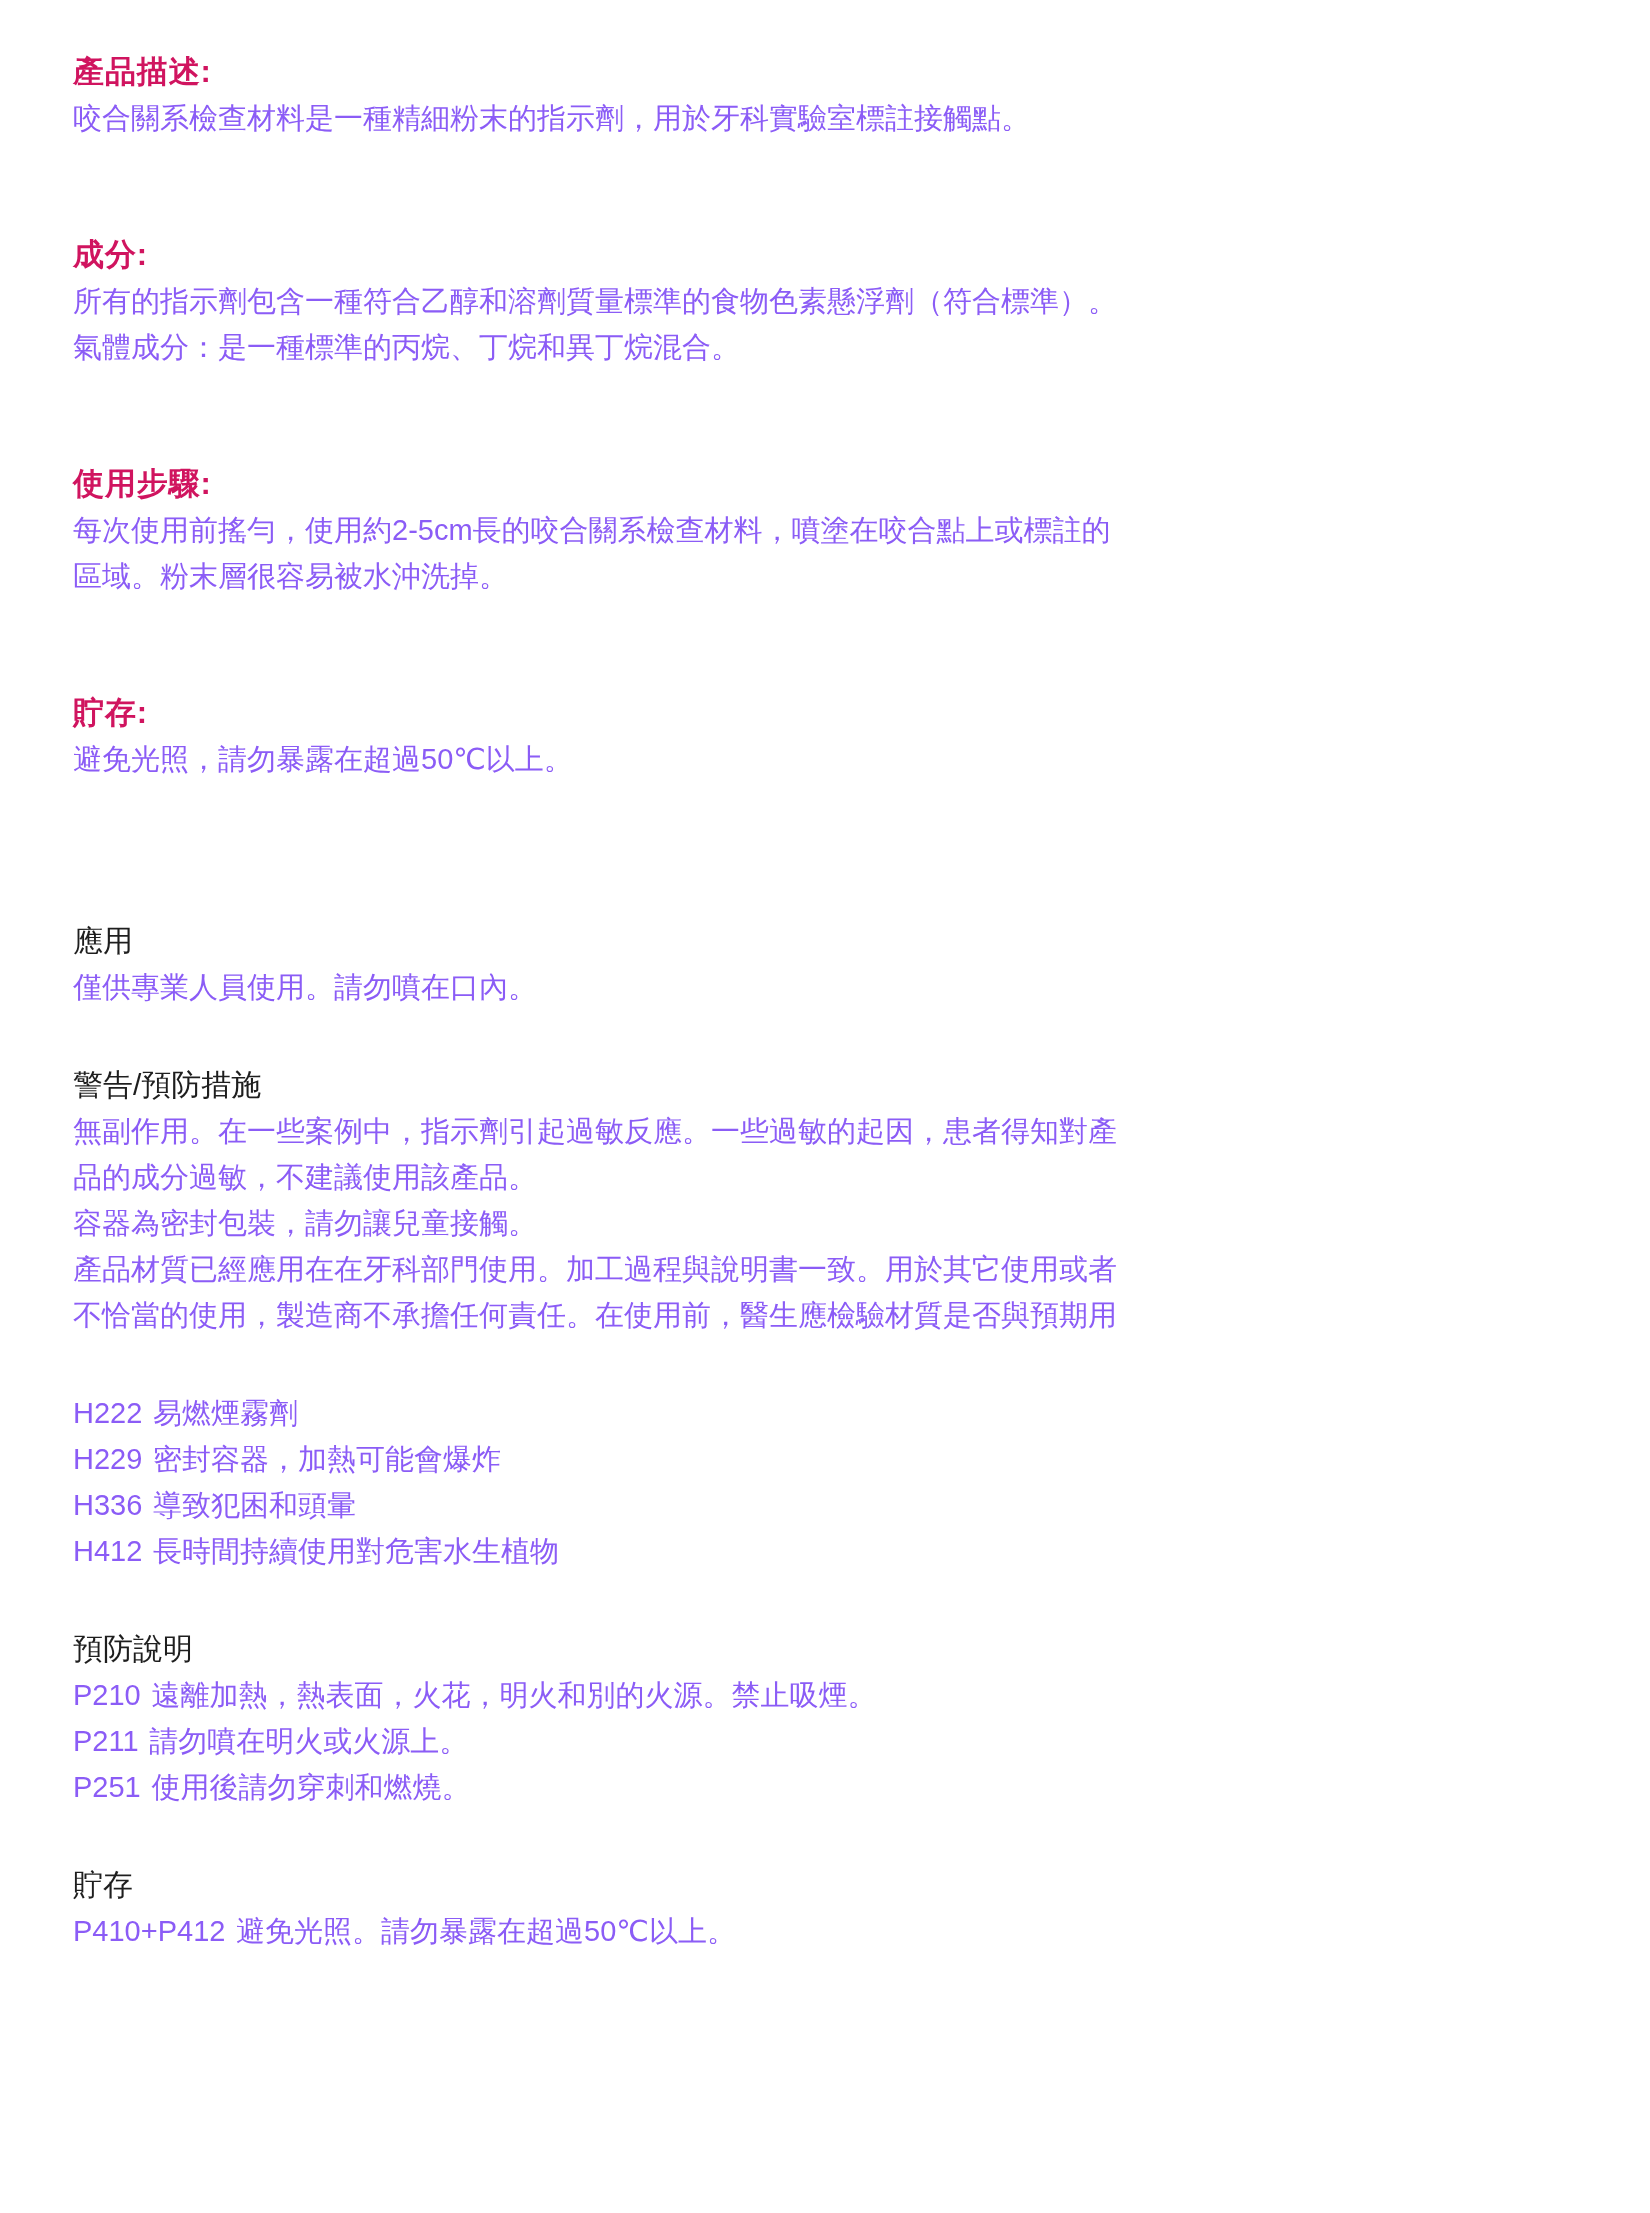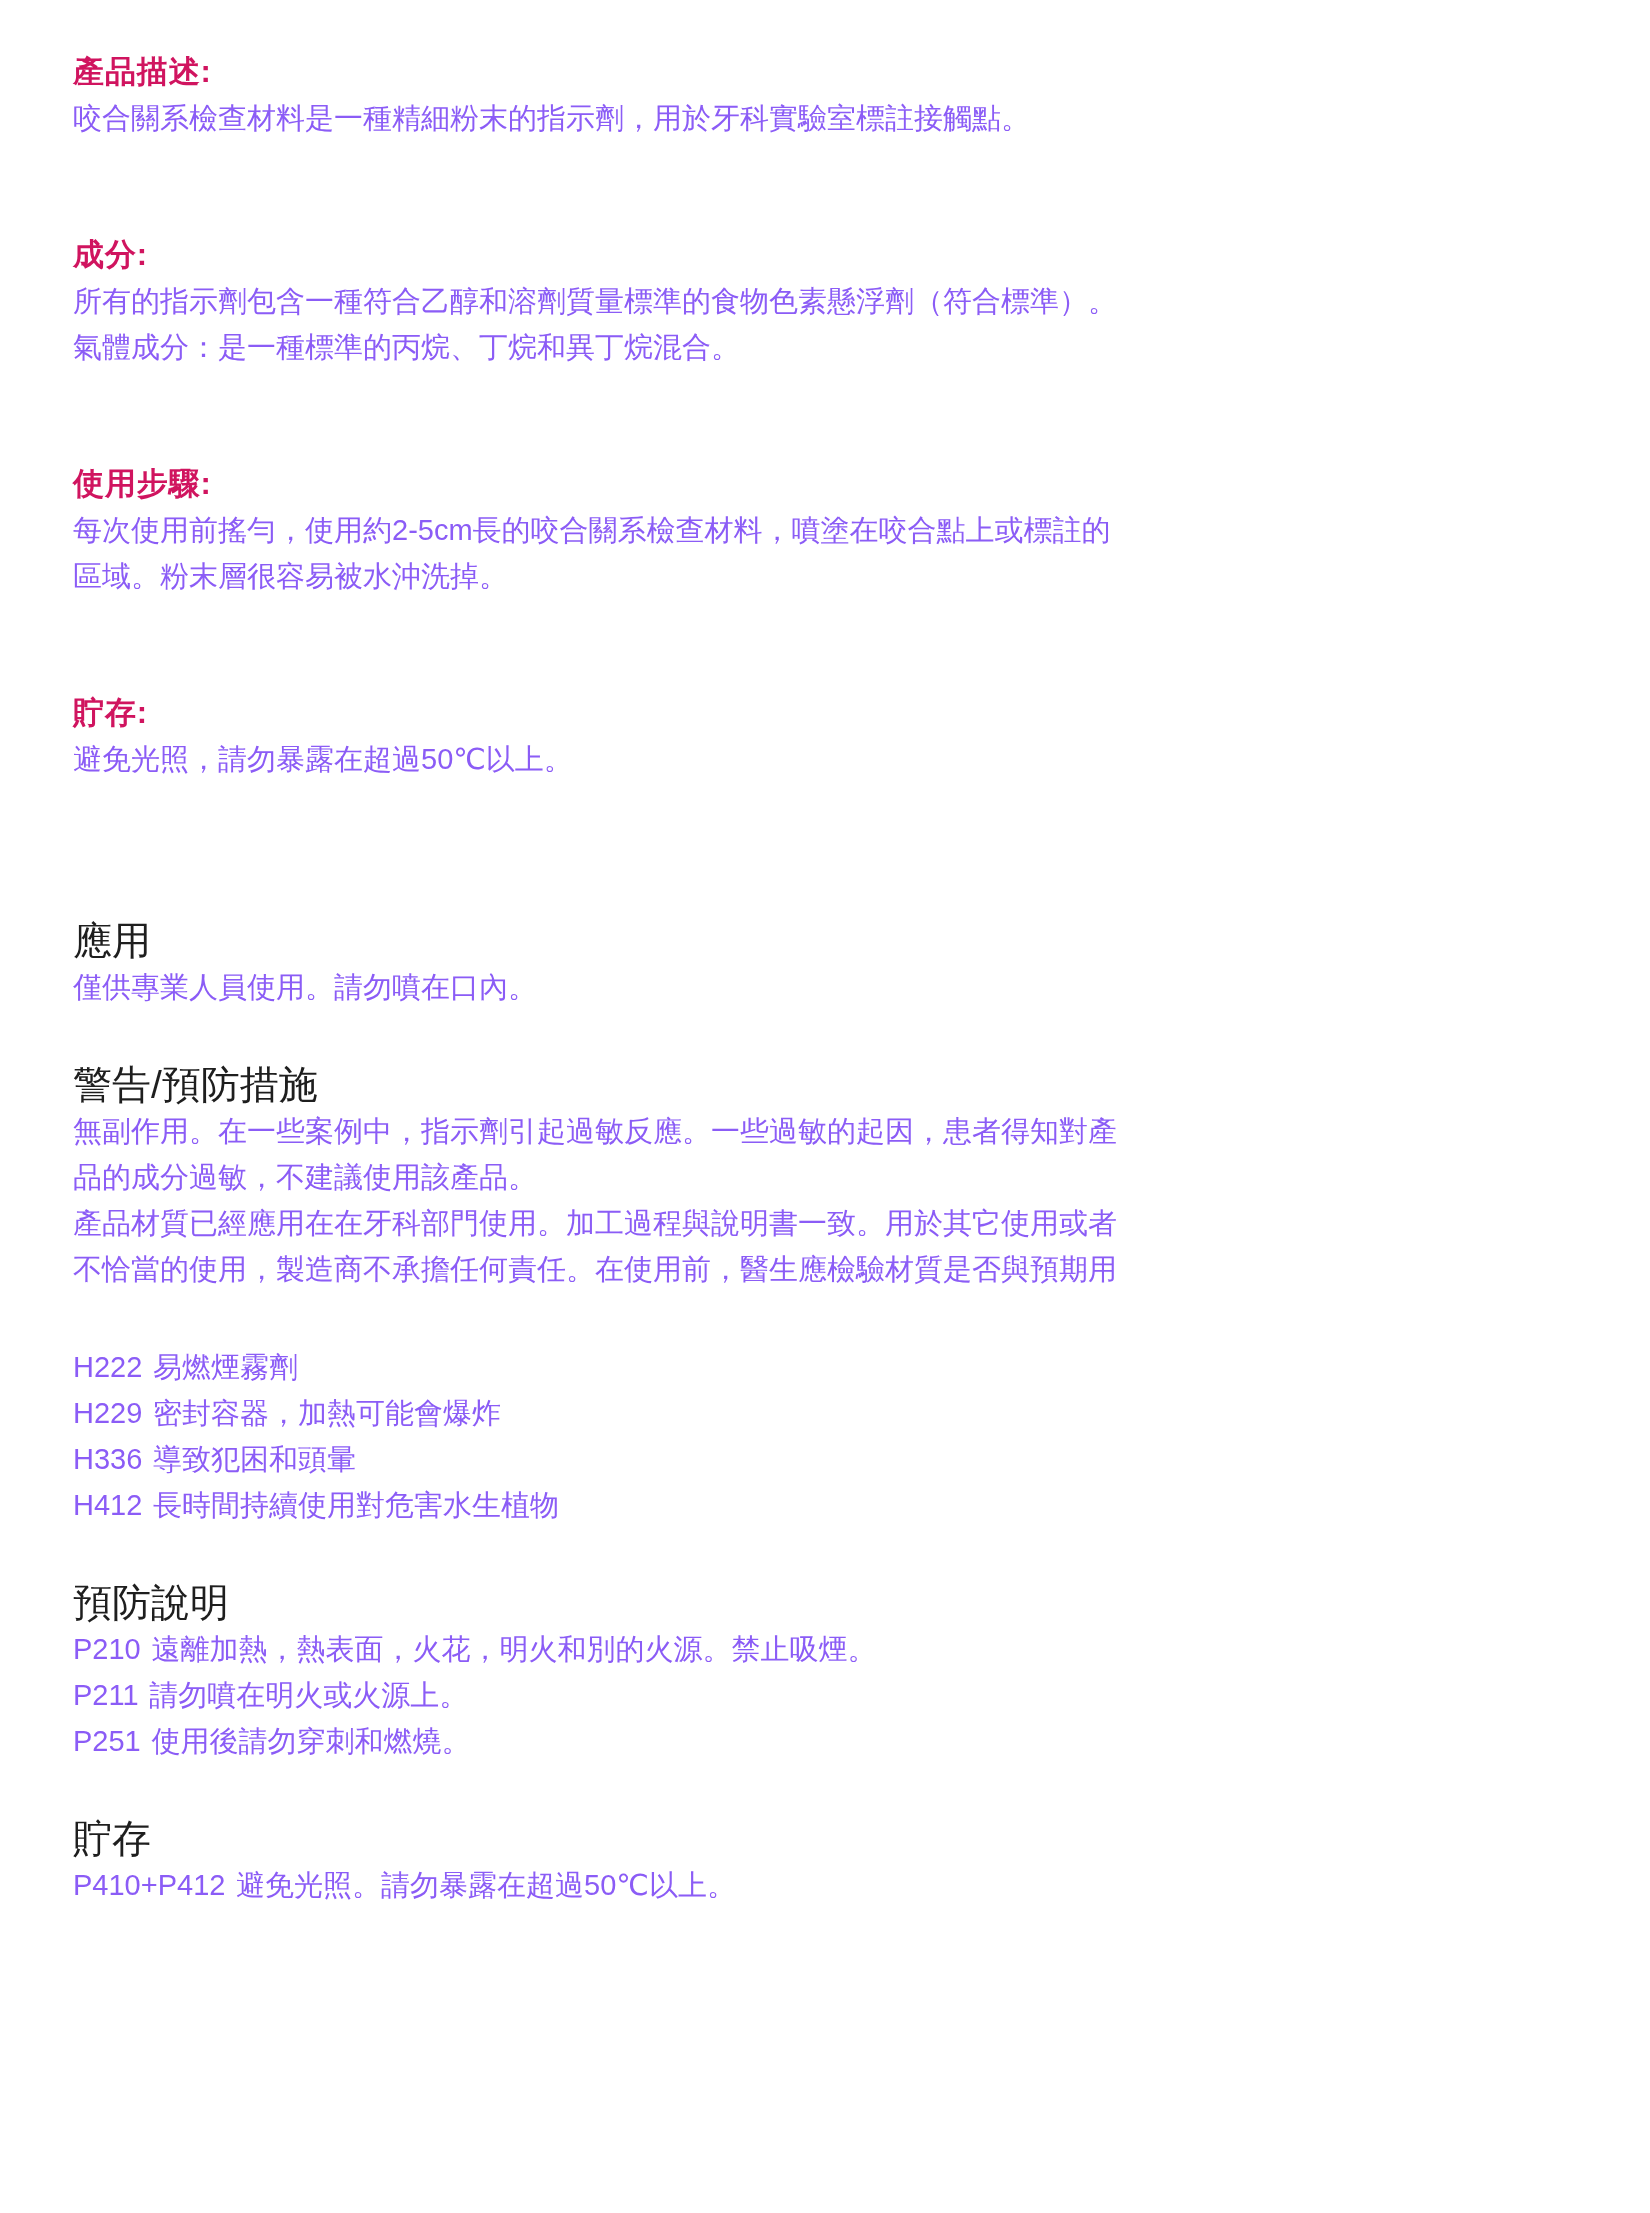--- a/index.html
+++ b/index.html
@@ -20,21 +20,21 @@
   .section.accent-section { margin-bottom: 90px; }
   .section.storage-gap { margin-bottom: 136px; margin-top: 12px; }
   .accent-heading {
     font-size: 31px;
     line-height: 47px;
     font-weight: 700;
     color: var(--accent, #d0145f);
     letter-spacing: 0.9px;
   }
   .plain-heading {
-    font-size: 39px;
+    font-size: 30px;
     line-height: 46px;
     font-weight: 400;
     color: #1e1e1e;
   }
   .line, .statement-line {
     font-size: 29px;
     line-height: 46px;
     font-weight: 400;
     color: #8b5cf6;
     white-space: nowrap;
@@ -70,20 +70,21 @@
 
   <section class="section">
     <div class="plain-heading">應用</div>
     <div class="line">僅供專業人員使用。請勿噴在口內。</div>
   </section>
 
   <section class="section">
     <div class="plain-heading">警告/預防措施</div>
     <div class="line">無副作用。在一些案例中，指示劑引起過敏反應。一些過敏的起因，患者得知對產</div>
     <div class="line">品的成分過敏，不建議使用該產品。</div>
+    <div class="line">容器為密封包裝，請勿讓兒童接觸。</div>
     <div class="line">產品材質已經應用在在牙科部門使用。加工過程與說明書一致。用於其它使用或者</div>
     <div class="line">不恰當的使用，製造商不承擔任何責任。在使用前，醫生應檢驗材質是否與預期用</div>
   </section>
 
   <section class="section">
     <div class="statement-line">
       <span class="code">H222</span><span>易燃煙霧劑</span>
     </div>
     <div class="statement-line">
       <span class="code">H229</span><span>密封容器，加熱可能會爆炸</span>

